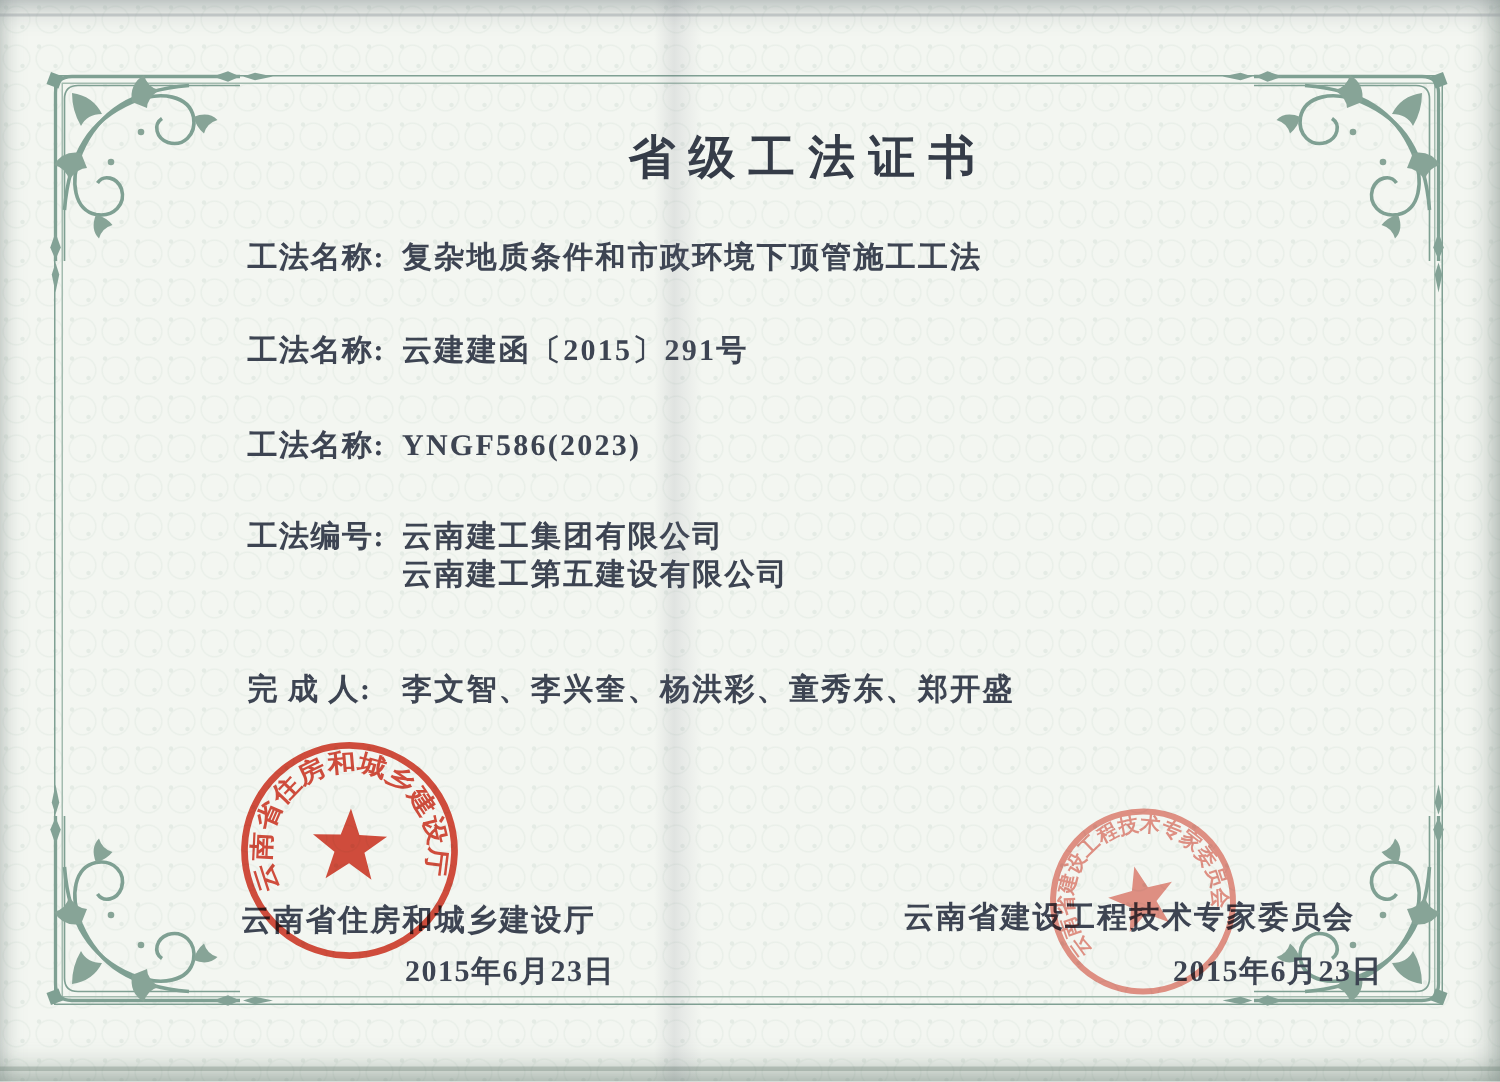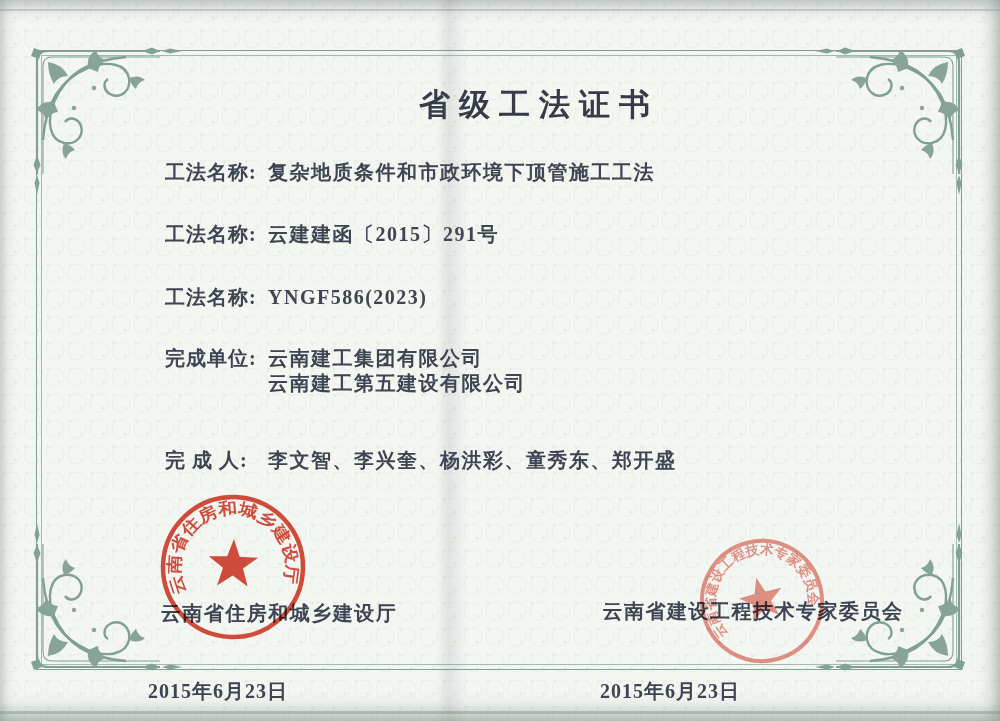--- a/index.html
+++ b/index.html
@@ -35,21 +35,21 @@
     padding-left:78px;
     text-align:center;
     font-size:31px;font-weight:700;letter-spacing:9px;
     color:#353c48;
   }
   .row{position:absolute;left:165px;font-size:20px;color:#3d4452;white-space:nowrap;line-height:24.5px;}
   .lbl{display:inline-block;width:103px;font-weight:700;letter-spacing:1px;vertical-align:top;font-family:Liberation Serif, serif;}
   .val{font-weight:600;letter-spacing:1.5px;}
   .vals{display:inline-flex;flex-direction:column;font-weight:600;letter-spacing:1.5px;vertical-align:top;}
   .issuer-name{position:absolute;font-size:20px;font-weight:700;color:#3d4452;text-align:center;letter-spacing:1.5px;white-space:nowrap;}
-  .issuer-date{position:absolute;font-size:20px;font-weight:600;color:#3d4452;text-align:left;letter-spacing:1px;white-space:nowrap;margin-top:44px;}
+  .issuer-date{position:absolute;font-size:20px;font-weight:600;color:#3d4452;text-align:right;letter-spacing:1px;white-space:nowrap;}
   .seal{position:absolute;mix-blend-mode:multiply;}
   .seal-left{left:158px;top:492px;width:150px;height:150px;opacity:.9;transform:rotate(2deg);}
   .seal-right{left:695px;top:534px;width:134px;height:134px;opacity:.55;transform:rotate(-14deg);}
   .crease{
     position:absolute;left:436px;top:0;width:32px;height:721px;pointer-events:none;
     background:linear-gradient(90deg, rgba(90,95,110,0) 0%, rgba(95,100,115,.13) 42%, rgba(120,122,140,.10) 58%, rgba(90,95,110,0) 100%);
   }
 </style>
 </head>
 <body>
@@ -135,21 +135,21 @@
 
   <div class="row" style="top:222px">
     <span class="lbl">工法名称:</span><span class="val">云建建函〔2015〕291号</span>
   </div>
 
   <div class="row" style="top:285px">
     <span class="lbl">工法名称:</span><span class="val">YNGF586(2023)</span>
   </div>
 
   <div class="row" style="top:346px">
-    <span class="lbl">完成单位:</span><span class="vals">
+    <span class="lbl">工法编号:</span><span class="vals">
         <span>云南建工集团有限公司</span>
         <span>云南建工第五建设有限公司</span>
       </span>
   </div>
 
   <div class="row" style="top:448px">
     <span class="lbl">完 成 人:</span><span class="val">李文智、李兴奎、杨洪彩、童秀东、郑开盛</span>
   </div>
 
   <div class="issuer-name" style="left:148px;top:600px;width:262px">云南省住房和城乡建设厅</div>

